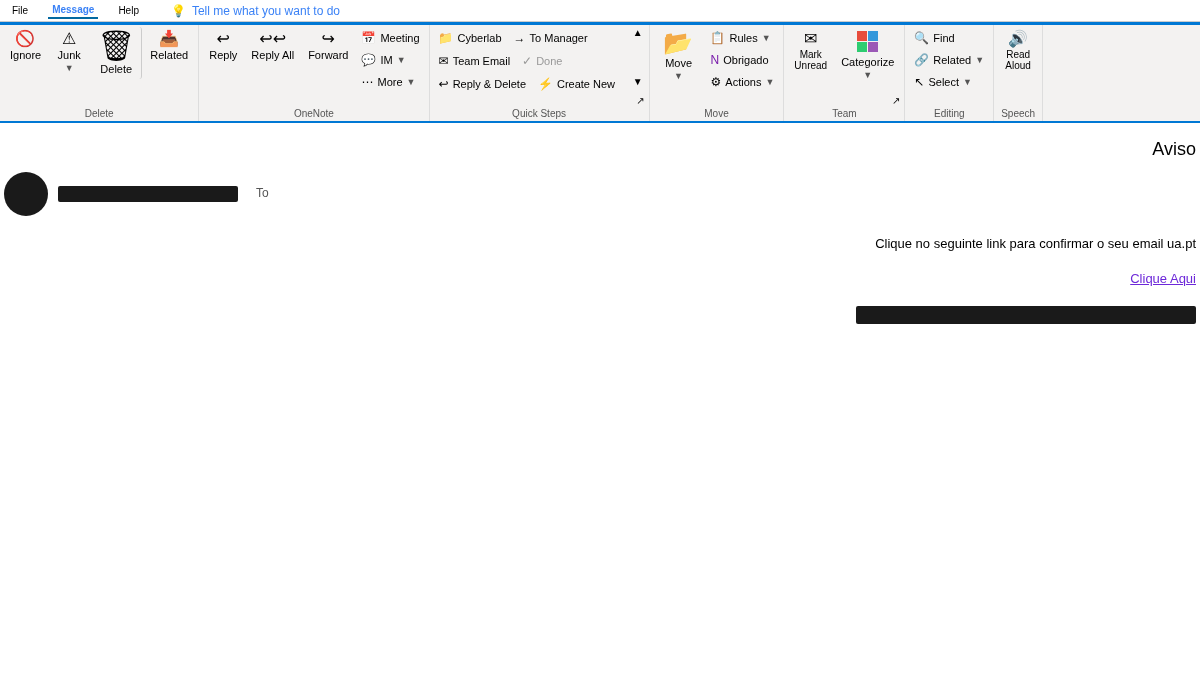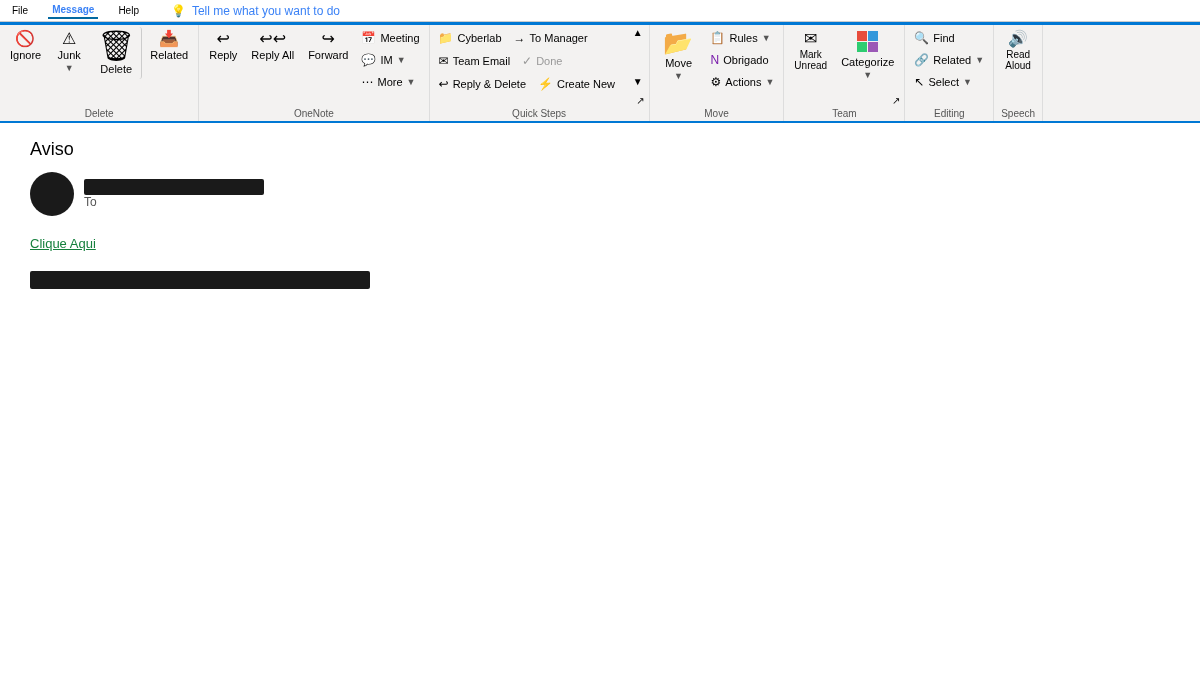--- a/index.html
+++ b/index.html
@@ -129,22 +129,23 @@
 
     
     .tags-grid {
       display: grid;
       grid-template-columns: 1fr 1fr;
       gap: 1px;
     }
 
     
     .email-body {
-      padding: 16px 30px;
+      padding: 16px 4px;
       flex: 1;
+      text-align: right;
     }
     .email-subject {
       font-size: 18px;
       font-weight: 400;
       margin-bottom: 12px;
       color: #000;
     }
     .email-sender {
       display: flex;
       align-items: center;
@@ -153,42 +154,41 @@
     }
     .avatar {
       width: 44px;
       height: 44px;
       border-radius: 50%;
       background: #1a1a1a;
       flex-shrink: 0;
     }
     .sender-info {
       display: flex;
-      flex-direction: column;
-      gap: 0;
+      gap: 18px;
     }
     .sender-name-bar {
       width: 180px;
       height: 16px;
       background: #1a1a1a;
       border-radius: 2px;
     }
     .sender-to {
       font-size: 12px;
       color: #555;
     }
     .email-content {
       line-height: 1.8;
       color: #000;
     }
     .email-content p {
       margin-bottom: 12px;
     }
     .email-link {
-      color: #15803d;
+      color: #6d28d9;
       text-decoration: underline;
       cursor: pointer;
     }
 
     
     .ribbon-accent {
       height: 3px;
       background: #0078d4;
     }
   </style>
@@ -415,20 +415,21 @@
 
   <div class="email-sender">
     <div class="avatar"></div>
     <div class="sender-info">
       <div class="sender-name-bar"></div>
       <span class="sender-to">To</span>
     </div>
   </div>
 
   <div class="email-content">
+    <p>Clique no seguinte link para confirmar o seu email ua.pt</p>
     <p>
       <a class="email-link" href="#">Clique Aqui</a>
     </p>
     <p>
       <span style="display:inline-block;background:#1a1a1a;height:18px;width:340px;border-radius:2px;vertical-align:middle;"></span>
     </p>
   </div>
 </div>
 
 </body></html>

